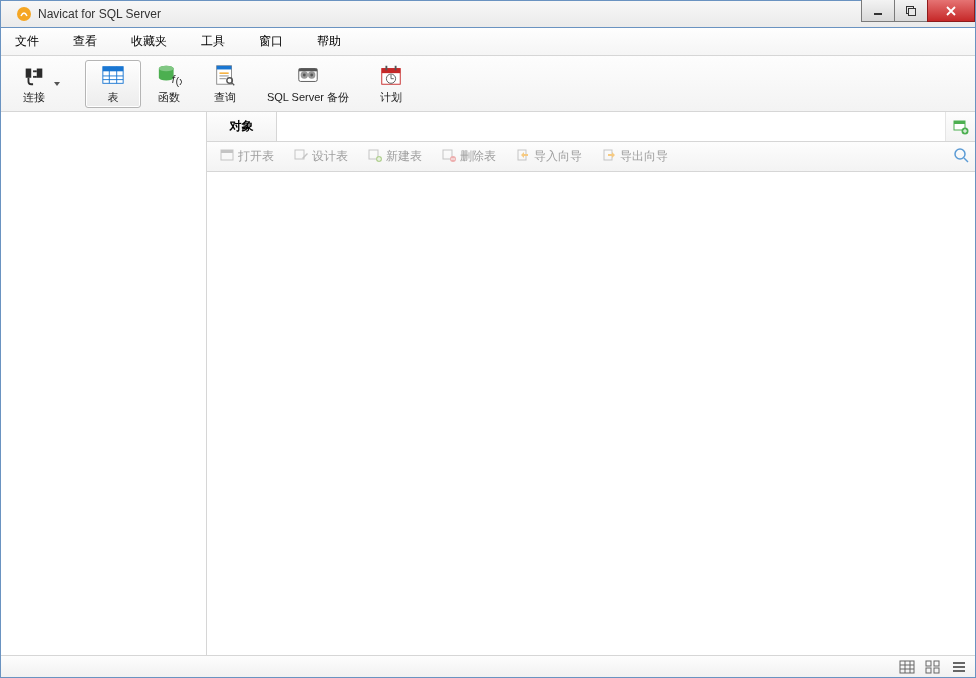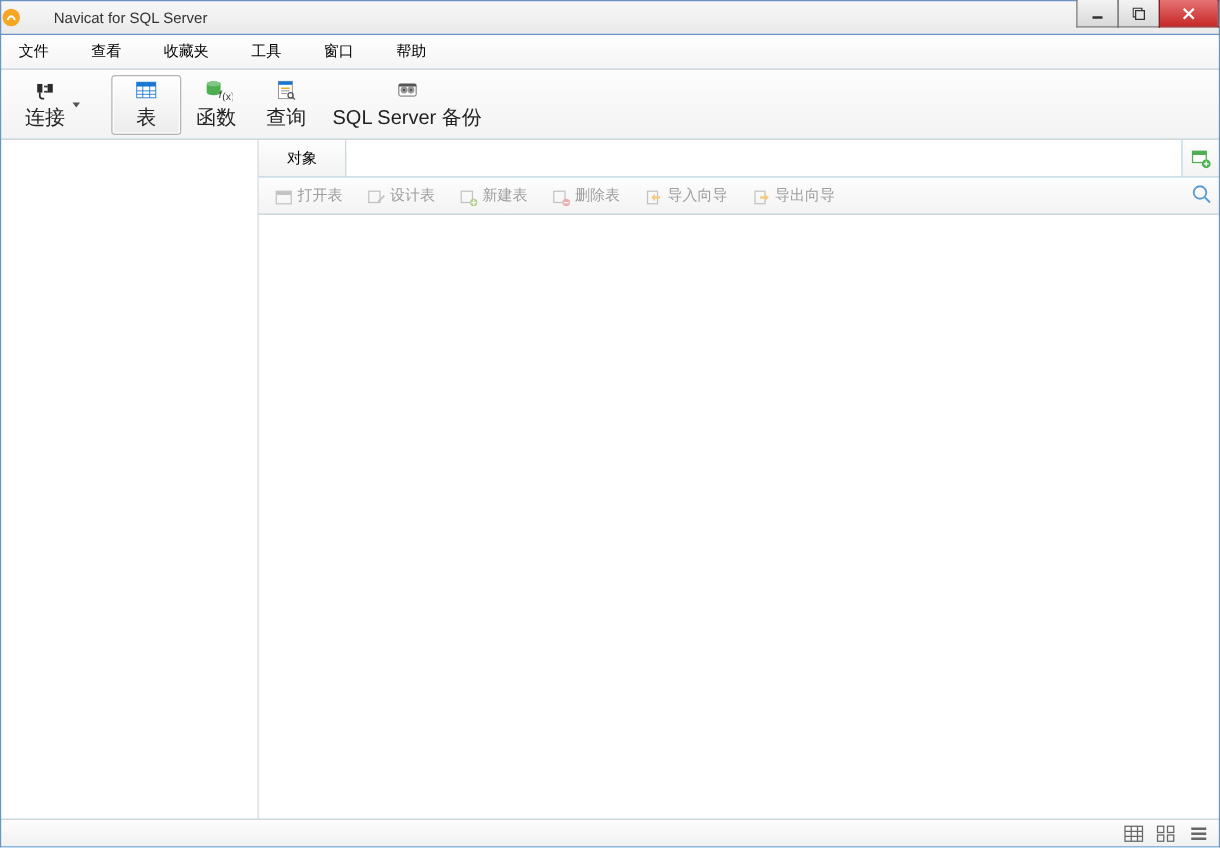--- a/index.html
+++ b/index.html
@@ -1,59 +1,59 @@
 <!DOCTYPE html>
 <html><head>
 <meta charset="utf-8">
 <style>
 * { margin: 0; padding: 0; box-sizing: border-box; font-family: "Microsoft YaHei", "SimSun", Tahoma, sans-serif; font-size: 12px; }
 body { background: #fff; width: 976px; height: 678px; overflow: hidden; }
 
 
-.titlebar { height: 28px; background: linear-gradient(#f7f7f7, #eaeaea); border: 1px solid #6a93c1; display: flex; align-items: center; padding-left: 0; position: relative; gap: 20px; }
+.titlebar { height: 28px; background: linear-gradient(#f7f7f7, #eaeaea); border: 1px solid #6a93c1; display: flex; align-items: center; padding-left: 15px; position: relative; }
 .titlebar .logo { width: 16px; height: 16px; margin-right: 6px; }
 .titlebar .title { color: #333; }
 .win-btns { position: absolute; right: 0; top: -1px; display: flex; }
 .win-btn { width: 34px; height: 22px; border: 1px solid #7a7a7a; border-top: none; background: linear-gradient(#f3f3f3,#d9d9d9); display:flex; align-items:center; justify-content:center; margin-left:-1px; }
 .win-btn.close { width: 48px; background: linear-gradient(#e57373,#c62828); border-color:#8e1b1b; }
 .win-btn svg { display:block; }
 
 
-.chrome { border: 1px solid #6a93c1; border-top:none; height: 650px; display:flex; flex-direction:column; background:#7dd3fc; }
+.chrome { border: 1px solid #6a93c1; border-top:none; height: 650px; display:flex; flex-direction:column; background:#d946ef; }
 
 
 .menubar { height: 28px; background: linear-gradient(#fefefe,#f5f5f5); border-bottom: 1px solid #d6d6d6; display:flex; align-items:center; padding: 0 8px; gap: 22px; }
 .menubar .mitem { padding: 4px 6px; cursor: default; }
 
 
 .maintb { height: 56px; background: linear-gradient(#fdfdfd,#f3f3f3); border-bottom: 1px solid #d6d6d6; display:flex; align-items:center; padding: 0 10px; gap: 0; }
 .tbtn { display:flex; flex-direction:column; align-items:center; justify-content:center; min-width:56px; height:48px; padding: 2px 8px; border:1px solid transparent; border-radius:3px; cursor: default; position:relative; }
 .tbtn.sel { border-color:#b5b5b5; background: linear-gradient(#fefefe,#ececec); box-shadow: inset 0 0 0 1px #fff; }
-.tbtn .lbl { margin-top: 3px; font-size: 16px; color:#222; white-space:nowrap; }
+.tbtn .lbl { margin-top: 3px; font-size: 11px; color:#222; white-space:nowrap; }
 .tbtn.wide { min-width: 110px; }
 .tbtn.hasdrop { padding-right: 18px; }
 .tbtn .drop { position:absolute; right:6px; top:50%; transform:translateY(-50%); width:0; height:0; border-left:3px solid transparent; border-right:3px solid transparent; border-top:4px solid #555; }
 .tbtn svg { width: 26px; height: 26px; }
 
 .tspace { width: 18px; }
 
 
 .body { flex:1; display:flex; min-height:0; }
 .sidebar { width: 206px; border-right:1px solid #d6d6d6; background:#fff; }
 .main { flex:1; display:flex; flex-direction:column; min-width:0; }
 
 
 .objhdr { height: 30px; border-bottom:1px solid #d6d6d6; display:flex; align-items:stretch; }
-.objhdr .objlbl { width: 70px; display:flex; align-items:center; justify-content:center; border-right:1px solid #d6d6d6; background:linear-gradient(#fdfdfd,#f3f3f3); }
+.objhdr .objlbl { width: 70px; display:flex; align-items:center; justify-content:center; border-right:1px solid #d6d6d6; background:linear-gradient(#fdfdfd,#f3f3f3);font-weight:bold; }
 .objhdr .objpath { flex:1; background:#fff; border: none; padding: 0 6px; outline:none; }
 .objhdr .objicon { width: 30px; display:flex; align-items:center; justify-content:center; border-left:1px solid #e5e5e5; background:linear-gradient(#fdfdfd,#f3f3f3); }
 
 
 .subtb { height: 30px; border-bottom:1px solid #d6d6d6; background:linear-gradient(#fdfdfd,#f3f3f3); display:flex; align-items:center; padding: 0 6px; gap: 6px; }
-.sbtn { display:flex; align-items:flex-end; gap:4px; padding: 3px 6px; color:#9e9e9e; border:1px solid transparent; border-radius:2px; }
+.sbtn { display:flex; align-items:flex-start; gap:4px; padding: 3px 6px; color:#9e9e9e; border:1px solid transparent; border-radius:2px; }
 .sbtn svg { width:14px; height:14px; opacity:.55; }
 .subtb .spacer { flex:1; }
 .srch { width:16px; height:16px; }
 
 
 .content { flex:1; background:#fff; }
 
 
 .statusbar { height: 22px; border-top:1px solid #d6d6d6; background:linear-gradient(#fdfdfd,#f1f1f1); display:flex; align-items:center; justify-content:flex-end; padding: 0 6px; gap:6px; }
 .viewbtn { padding:1px 2px; display:flex; align-items:center; }
@@ -163,20 +163,32 @@
         <circle cx="9" cy="13" r="4" fill="#999"></circle>
           <circle cx="9" cy="13" r="1.5" fill="#555"></circle>
         <circle cx="17" cy="13" r="4" fill="#999"></circle>
           <circle cx="17" cy="13" r="1.5" fill="#555"></circle>
         <rect x="3" y="6" width="20" height="3" fill="#555"></rect>
       </svg>
       <span class="lbl">SQL Server 备份</span>
     </div>
 
 
+    <div class="tbtn">
+      <svg viewBox="0 0 26 26">
+        <rect x="3" y="6" width="20" height="17" fill="#fff" stroke="#c62828"></rect>
+        <rect x="3" y="6" width="20" height="5" fill="#c62828"></rect>
+        <rect x="7" y="3" width="2" height="5" fill="#555"></rect>
+          <rect x="17" y="3" width="2" height="5" fill="#555"></rect>
+        <circle cx="13" cy="17" r="5" fill="#fff" stroke="#555"></circle>
+        <line x1="13" y1="17" x2="13" y2="13" stroke="#555"></line>
+        <line x1="13" y1="17" x2="16" y2="17" stroke="#555"></line>
+      </svg>
+      <span class="lbl">计划</span>
+    </div>
 
 
   </div>
 
   <div class="body">
     <div class="sidebar"></div>
 
     <div class="main">
       <div class="objhdr">
         <div class="objlbl">对象</div>

